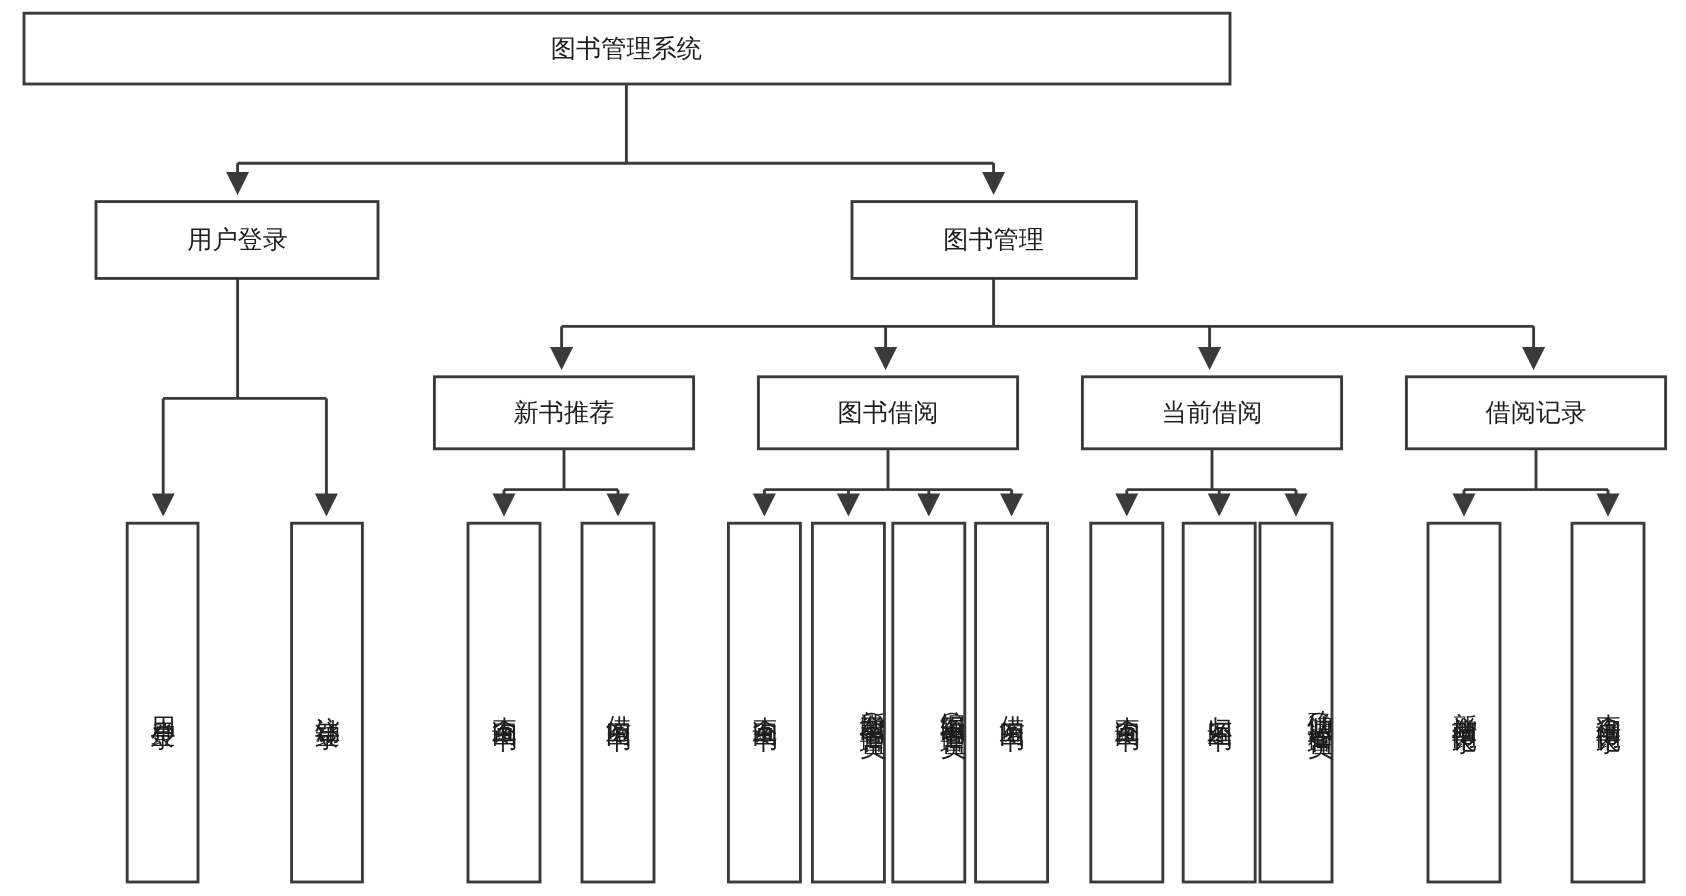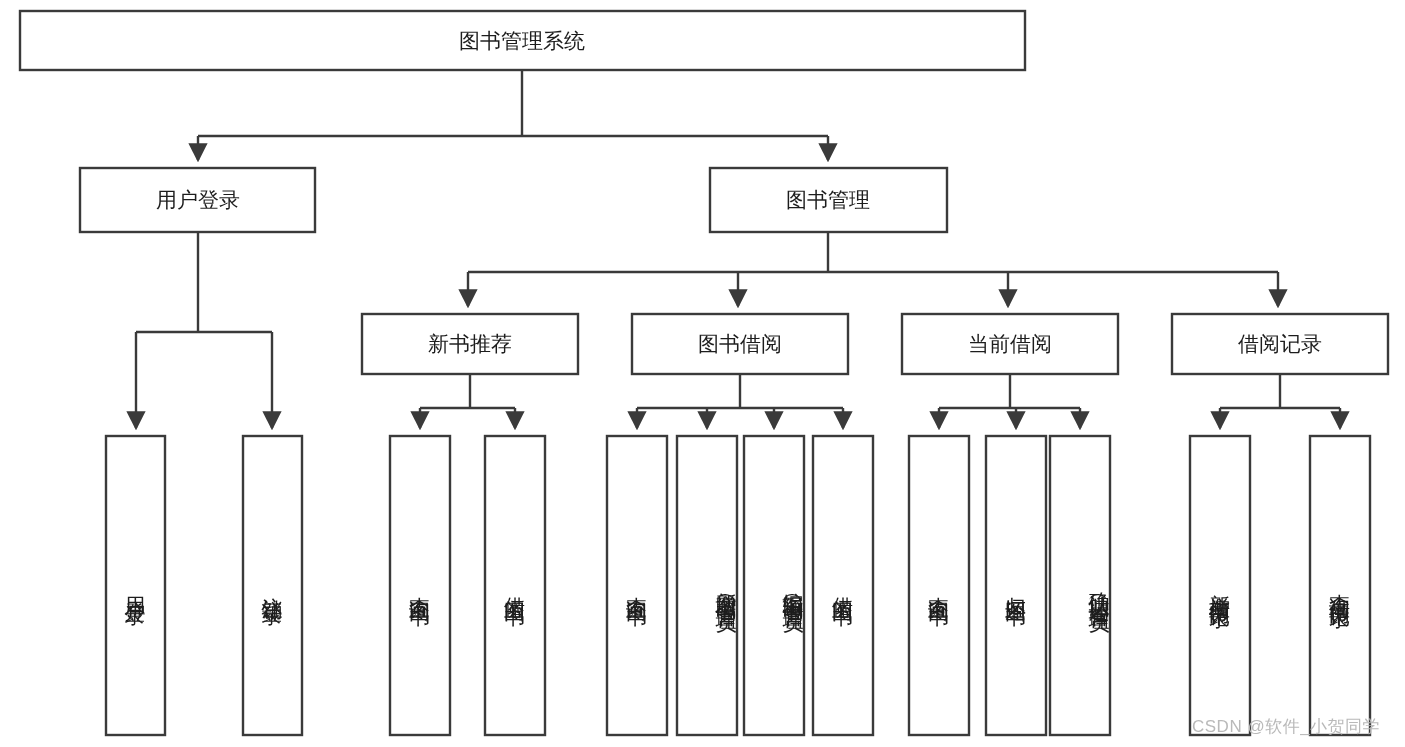--- a/index.html
+++ b/index.html
@@ -181,15 +181,14 @@
   <div class="leaf-label" style="left:607px;  top:436px; width:60px; height:299px;">查询图书</div>
   <div class="leaf-label" style="left:677px;  top:436px; width:60px; height:299px; align-items:flex-start; padding-top:6px; box-sizing:border-box;">新增图书（管理员）</div>
   <div class="leaf-label" style="left:744px;  top:436px; width:60px; height:299px; align-items:flex-start; padding-top:6px; box-sizing:border-box;">编辑图书（管理员）</div>
   <div class="leaf-label" style="left:813px;  top:436px; width:60px; height:299px;">借阅图书</div>
   <div class="leaf-label" style="left:909px;  top:436px; width:60px; height:299px;">查询图书</div>
   <div class="leaf-label" style="left:986px;  top:436px; width:60px; height:299px;">归还图书</div>
   <div class="leaf-label" style="left:1050px; top:436px; width:60px; height:299px; align-items:flex-start; padding-top:6px; box-sizing:border-box;">确认归还（管理员）</div>
   <div class="leaf-label" style="left:1190px; top:436px; width:60px; height:299px;">新增借阅记录</div>
   <div class="leaf-label" style="left:1310px; top:436px; width:60px; height:299px;">查询借阅记录</div>
 
-  <div class="watermark" style="left:1192px; top:715px;">CSDN @软件_小贺同学</div>
 
 </div>
 
 </body></html>

